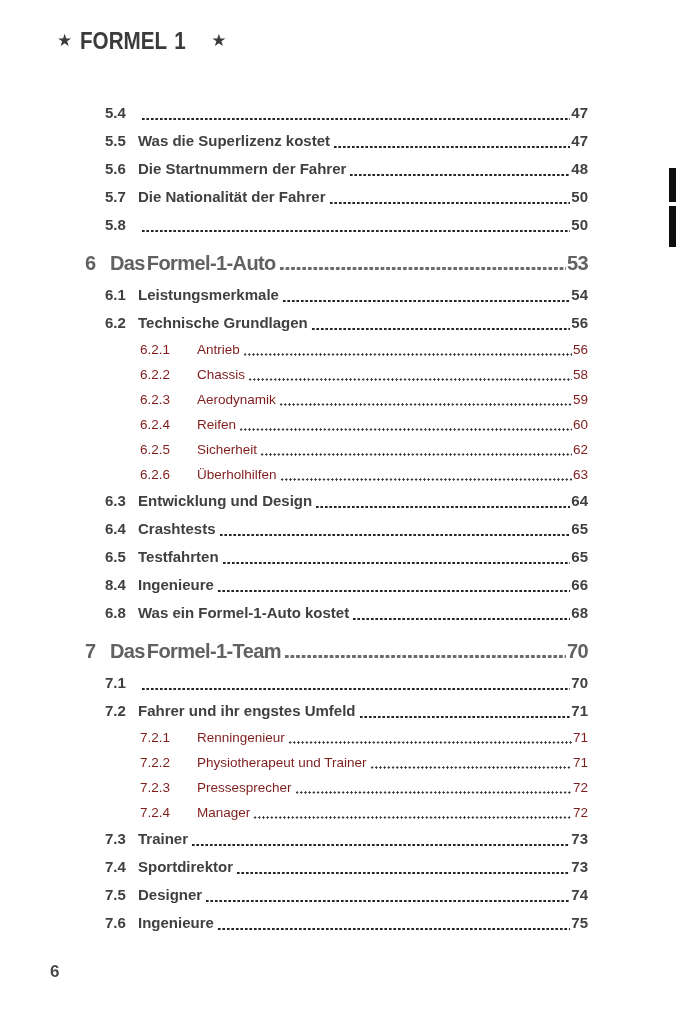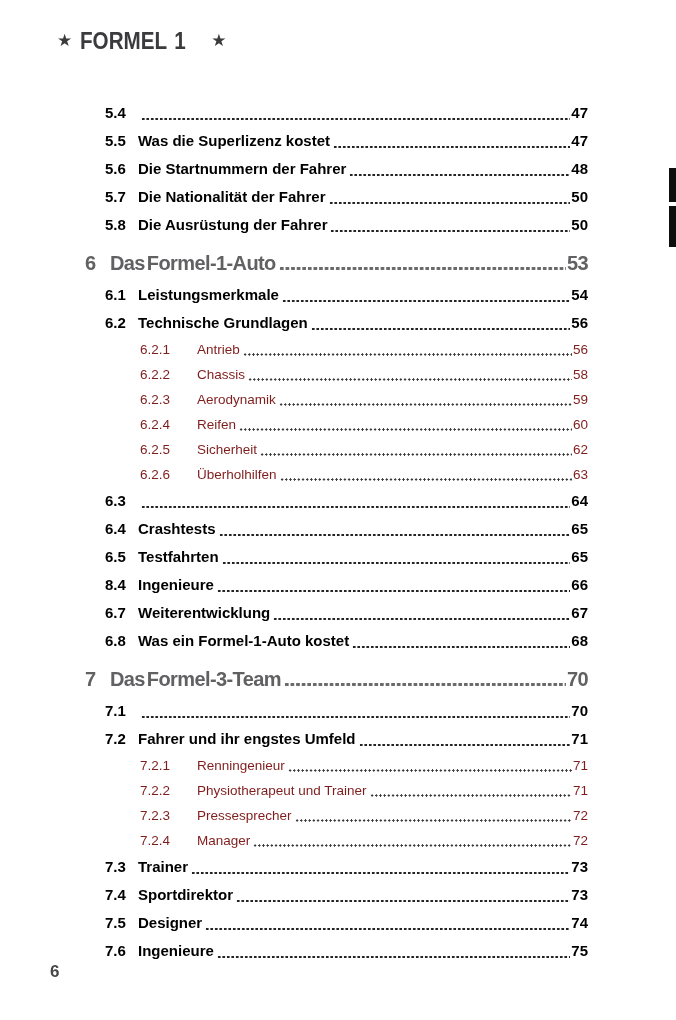--- a/index.html
+++ b/index.html
@@ -76,21 +76,21 @@
     background-image: radial-gradient(circle, #6a6a6c 1.7px, transparent 2px);
     background-size: 5.6px 5px;
   }
 
   .lv2 {
     height: 28px;
     line-height: 28px;
     padding-left: 20px;
     font-size: 15px;
     font-weight: bold;
-    color: #000000;
+    color: #404040;
   }
   .lv2 .num { width: 33px; }
 
   .lv3 {
     height: 25px;
     line-height: 25px;
     padding-left: 55px;
     font-size: 13.5px;
     font-weight: normal;
     color: #7f1d1d;
@@ -157,21 +157,20 @@
 
     <div class="row lv2">
       <span class="num">5.7</span>
       <span class="title">Die Nationalität der Fahrer</span>
       <span class="leader"></span>
       <span class="pagenum">50</span>
     </div>
 
     <div class="row lv2">
       <span class="num">5.8</span>
-      <span class="title">Die Ausrüstung der Fahrer</span>
       <span class="leader"></span>
       <span class="pagenum">50</span>
     </div>
 
     <div class="row lv1">
       <span class="num">6</span>
       <span class="title">Das Formel-1-Auto</span>
       <span class="leader"></span>
       <span class="pagenum">53</span>
     </div>
@@ -227,20 +226,21 @@
 
     <div class="row lv3">
       <span class="num">6.2.6</span>
       <span class="title">Überholhilfen</span>
       <span class="leader"></span>
       <span class="pagenum">63</span>
     </div>
 
     <div class="row lv2">
       <span class="num">6.3</span>
+      <span class="title">Entwicklung und Design</span>
       <span class="leader"></span>
       <span class="pagenum">64</span>
     </div>
 
     <div class="row lv2">
       <span class="num">6.4</span>
       <span class="title">Crashtests</span>
       <span class="leader"></span>
       <span class="pagenum">65</span>
     </div>
@@ -252,37 +252,31 @@
       <span class="pagenum">65</span>
     </div>
 
     <div class="row lv2">
       <span class="num">8.4</span>
       <span class="title">Ingenieure</span>
       <span class="leader"></span>
       <span class="pagenum">66</span>
     </div>
 
-    <div class="row lv2">
-      <span class="num">6.7</span>
-      <span class="title">Weiterentwicklung</span>
-      <span class="leader"></span>
-      <span class="pagenum">67</span>
-    </div>
 
     <div class="row lv2">
       <span class="num">6.8</span>
       <span class="title">Was ein Formel-1-Auto kostet</span>
       <span class="leader"></span>
       <span class="pagenum">68</span>
     </div>
 
     <div class="row lv1">
       <span class="num">7</span>
-      <span class="title">Das Formel-3-Team</span>
+      <span class="title">Das Formel-1-Team</span>
       <span class="leader"></span>
       <span class="pagenum">70</span>
     </div>
 
     <div class="row lv2">
       <span class="num">7.1</span>
       <span class="leader"></span>
       <span class="pagenum">70</span>
     </div>
 

